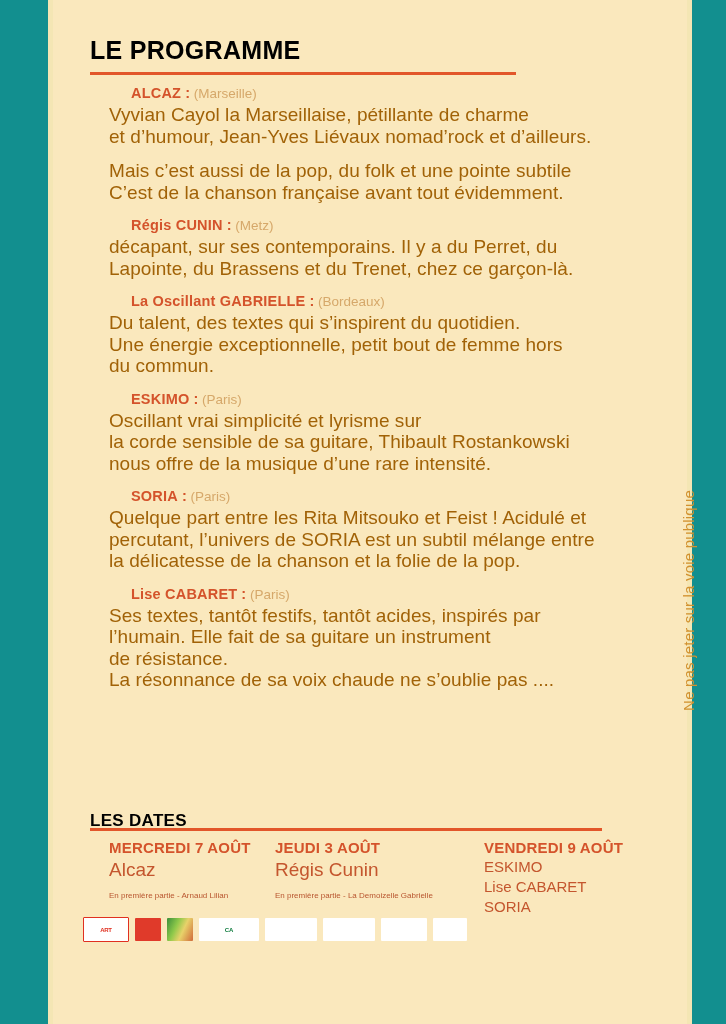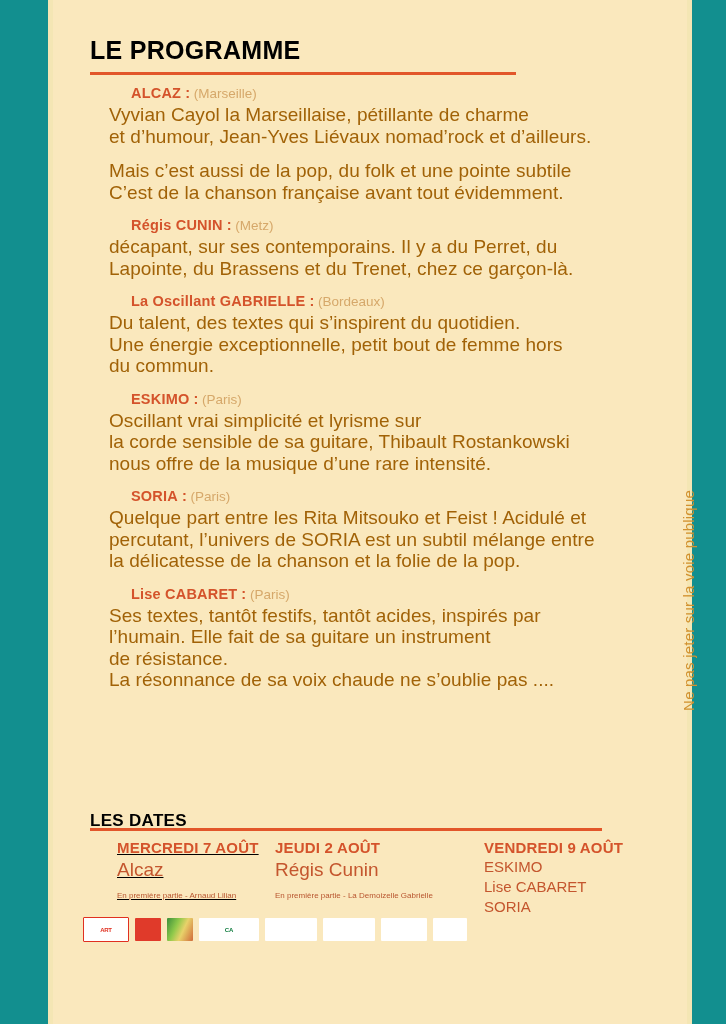--- a/index.html
+++ b/index.html
@@ -114,21 +114,21 @@
   .dates {
     position: absolute;
     top: 838px;
     left: 21px;
     width: 530px;
   }
   .date-col {
     position: absolute;
     top: 0;
   }
-  .date-col-1 { left: 8px;   width: 180px; text-decoration: underline; }
+  .date-col-1 { left: 0px;   width: 180px; }
   .date-col-2 { left: 166px; width: 200px; }
   .date-col-3 { left: 375px; width: 160px; }
 
   .date-day {
     color: #d4532b;
     font-weight: bold;
     font-size: 15px;
     letter-spacing: 0.2px;
     line-height: 19px;
     white-space: nowrap;
@@ -269,21 +269,21 @@
     <div class="section-head head-dates">LES DATES</div>
     <div class="rule rule-dates"></div>
 
     <div class="dates">
         <div class="date-col date-col-1">
           <div class="date-day">MERCREDI  7 AOÛT</div>
           <div class="date-artist">Alcaz</div>
           <div class="date-note">En première partie - Arnaud Lilian</div>
         </div>
         <div class="date-col date-col-2">
-          <div class="date-day">JEUDI 2 AOÛT</div>
+          <div class="date-day">JEUDI 3 AOÛT</div>
           <div class="date-artist">Régis Cunin</div>
           <div class="date-note">En première partie - La Demoizelle Gabrielle</div>
         </div>
         <div class="date-col date-col-3">
           <div class="date-day">VENDREDI 9 AOÛT</div>
           <div class="date-artist-sm">ESKIMO</div>
           <div class="date-artist-sm">Lise CABARET</div>
           <div class="date-artist-sm">SORIA</div>
         </div>
       </div>

